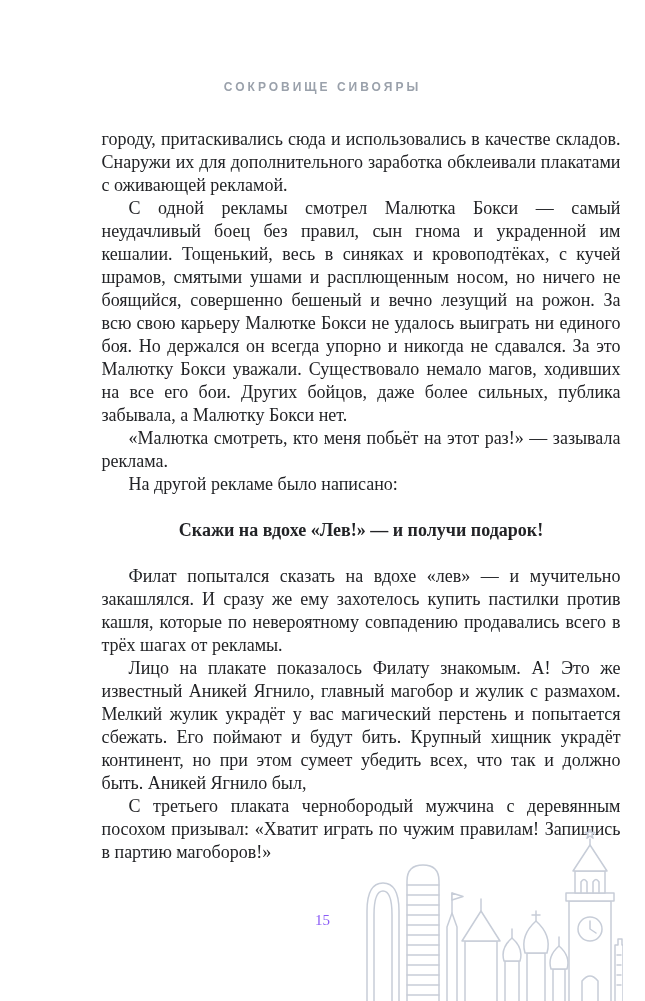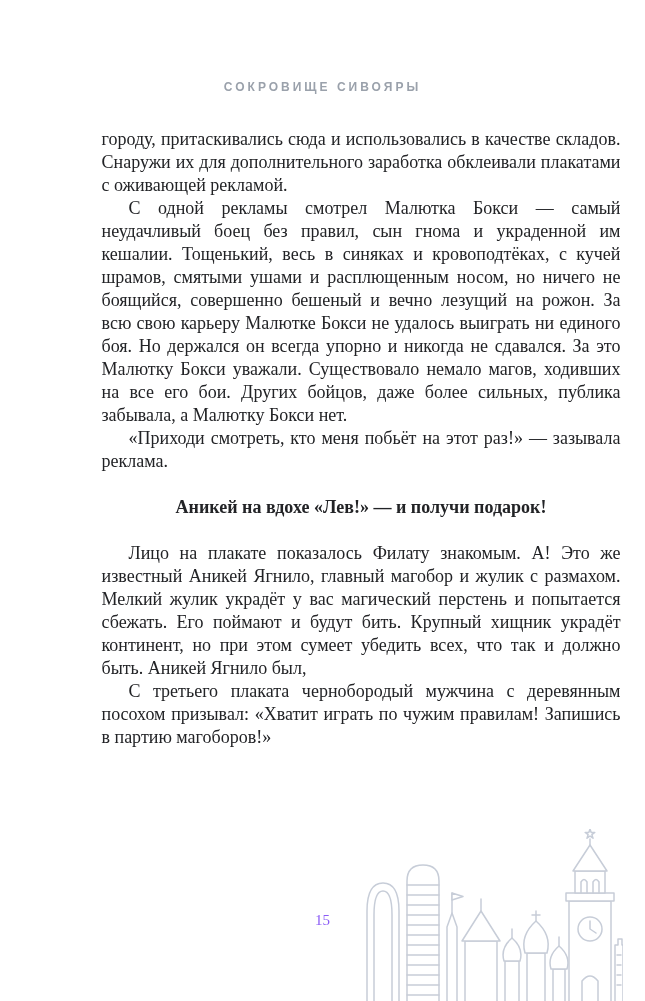--- a/index.html
+++ b/index.html
@@ -66,22 +66,24 @@
 </head>
 <body>
 
 <div class="page">
 
   <div class="running-head">СОКРОВИЩЕ СИВОЯРЫ</div>
 
   <div class="text-block">
     <p class="para no-indent">городу, притаскивались сюда и использовались в качестве складов. Снаружи их для дополнительного заработка обклеивали плакатами с оживающей рекламой.</p>
     <p class="para">С одной рекламы смотрел Малютка Бокси — самый неудачливый боец без правил, сын гнома и украденной им кешалии. Тощенький, весь в синяках и кровоподтёках, с кучей шрамов, смятыми ушами и расплющенным носом, но ничего не боящийся, совершенно бешеный и вечно лезущий на рожон. За всю свою карьеру Малютке Бокси не удалось выиграть ни единого боя. Но держался он всегда упорно и никогда не сдавался. За это Малютку Бокси уважали. Существовало немало магов, ходивших на все его бои. Других бойцов, даже более сильных, публика забывала, а Малютку Бокси нет.</p>
-    <p class="para">«Приходи смотреть, кто меня побьёт на этот раз!» — зазывала реклама.</p>
-    <p class="slogan">Аникей на вдохе «Лев!» — и получи подарок!</p>
+    <p class="para">«Малютка смотреть, кто меня побьёт на этот раз!» — зазывала реклама.</p>
+    <p class="para">На другой рекламе было написано:</p>
+    <p class="slogan">Скажи на вдохе «Лев!» — и получи подарок!</p>
+    <p class="para">Филат попытался сказать на вдохе «лев» — и мучительно закашлялся. И сразу же ему захотелось купить пастилки против кашля, которые по невероятному совпадению продавались всего в трёх шагах от рекламы.</p>
     <p class="para">Лицо на плакате показалось Филату знакомым. А! Это же известный Аникей Ягнило, главный магобор и жулик с размахом. Мелкий жулик украдёт у вас магический перстень и попытается сбежать. Его поймают и будут бить. Крупный хищник украдёт континент, но при этом сумеет убедить всех, что так и должно быть. Аникей Ягнило был,</p>
     <p class="para">С третьего плаката чернобородый мужчина с деревянным посохом призывал: «Хватит играть по чужим правилам! Запишись в партию магоборов!»</p>
   </div>
 
   <div class="skyline">
     <svg viewBox="0 0 262 172" xmlns="http://www.w3.org/2000/svg">
       <g fill="#ffffff" stroke="#c7cdd8" stroke-width="1.5" stroke-linejoin="round" stroke-linecap="round">
 
         <path d="M6,172 L6,82 Q6,54 22,54 Q38,54 38,82 L38,172"></path>
         <path d="M13,172 L13,86 Q13,62 22,62 Q31,62 31,86 L31,172" fill="none"></path>

